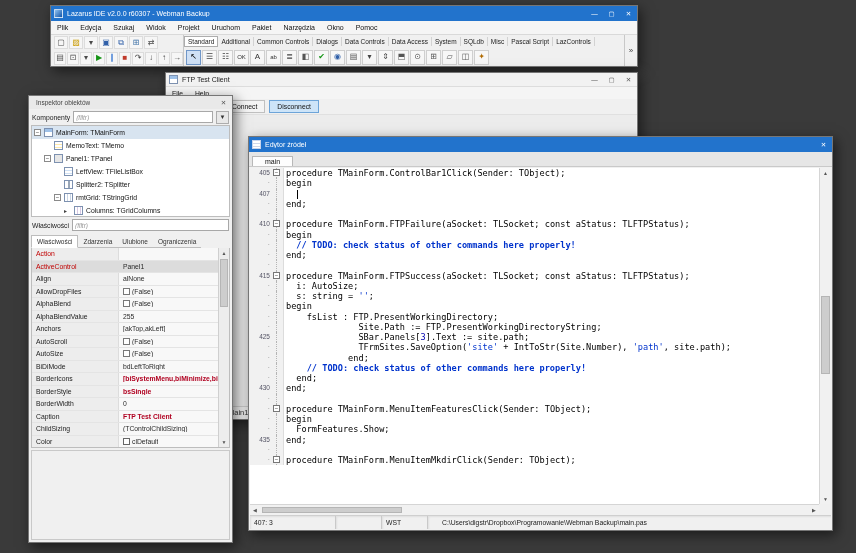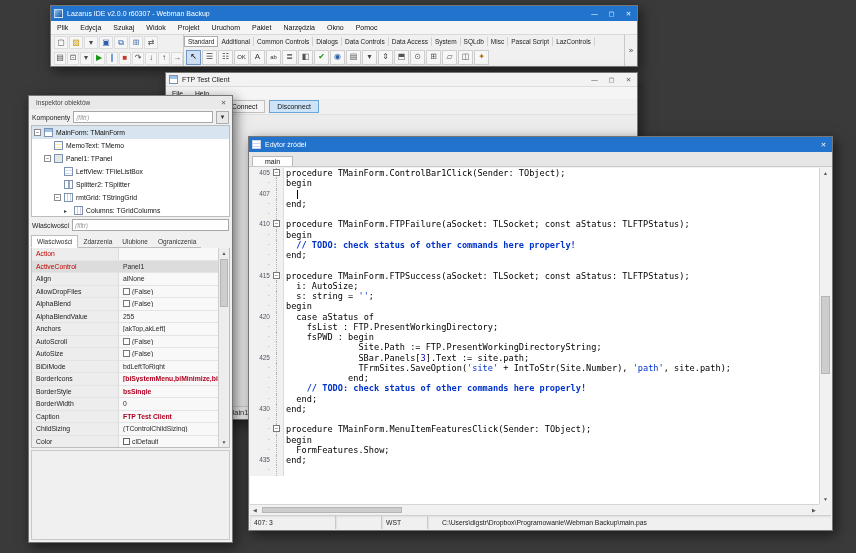--- a/index.html
+++ b/index.html
@@ -571,38 +571,24 @@
         </div>
         <div class="edrow">
           <span class="gut">
             <span class="lnum dot">·</span>
             <span class="fold"></span>
           </span>
           <span class="ltxt"><span class="tok-k">begin</span></span>
         </div>
         <div class="edrow">
           <span class="gut">
-            <span class="lnum">420</span>
-            <span class="fold"></span>
-          </span>
-          <span class="ltxt"><span class="tok-p">  </span><span class="tok-k">case </span><span class="tok-p">aStatus </span><span class="tok-k">of</span></span>
-        </div>
-        <div class="edrow">
-          <span class="gut">
             <span class="lnum dot">·</span>
             <span class="fold"></span>
           </span>
           <span class="ltxt"><span class="tok-p">    fsList : FTP.PresentWorkingDirectory;</span></span>
-        </div>
-        <div class="edrow">
-          <span class="gut">
-            <span class="lnum dot">·</span>
-            <span class="fold"></span>
-          </span>
-          <span class="ltxt"><span class="tok-p">    fsPWD : </span><span class="tok-k">begin</span></span>
         </div>
         <div class="edrow">
           <span class="gut">
             <span class="lnum dot">·</span>
             <span class="fold"></span>
           </span>
           <span class="ltxt"><span class="tok-p">              Site.Path := FTP.PresentWorkingDirectoryString;</span></span>
         </div>
         <div class="edrow">
           <span class="gut">
@@ -682,20 +668,29 @@
             <span class="fold"></span>
           </span>
           <span class="ltxt"><span class="tok-k">end</span><span class="tok-p">;</span></span>
         </div>
         <div class="edrow">
           <span class="gut">
             <span class="lnum dot">·</span>
             <span class="fold"></span>
           </span>
           <span class="ltxt"></span>
+        </div>
+        <div class="edrow">
+          <span class="gut">
+            <span class="lnum dot">·</span>
+            <span class="fold">
+              <span class="foldbox">−</span>
+            </span>
+          </span>
+          <span class="ltxt"><span class="tok-k">procedure </span><span class="tok-p">TMainForm.MenuItemMkdirClick(Sender: TObject);</span></span>
         </div>
       </div>
     <div class="ed-vscroll">
       <span class="sb-arrow" style="top:0">▲</span>
       <span class="sb-thumb" style="top:128px;height:78px"></span>
       <span class="sb-arrow" style="bottom:0">▼</span>
     </div>
     <div class="ed-hscroll">
       <span class="h-arrow" style="left:0">◀</span>
       <span class="h-thumb"></span>

